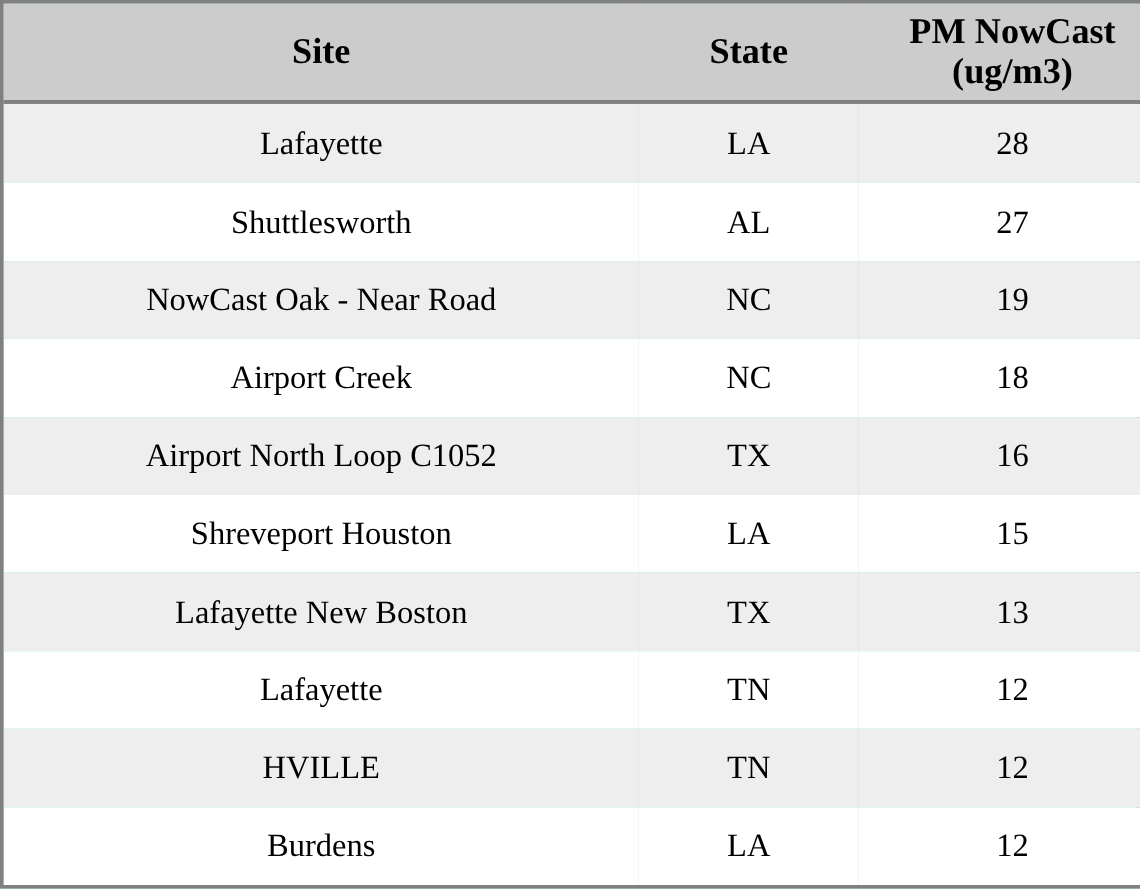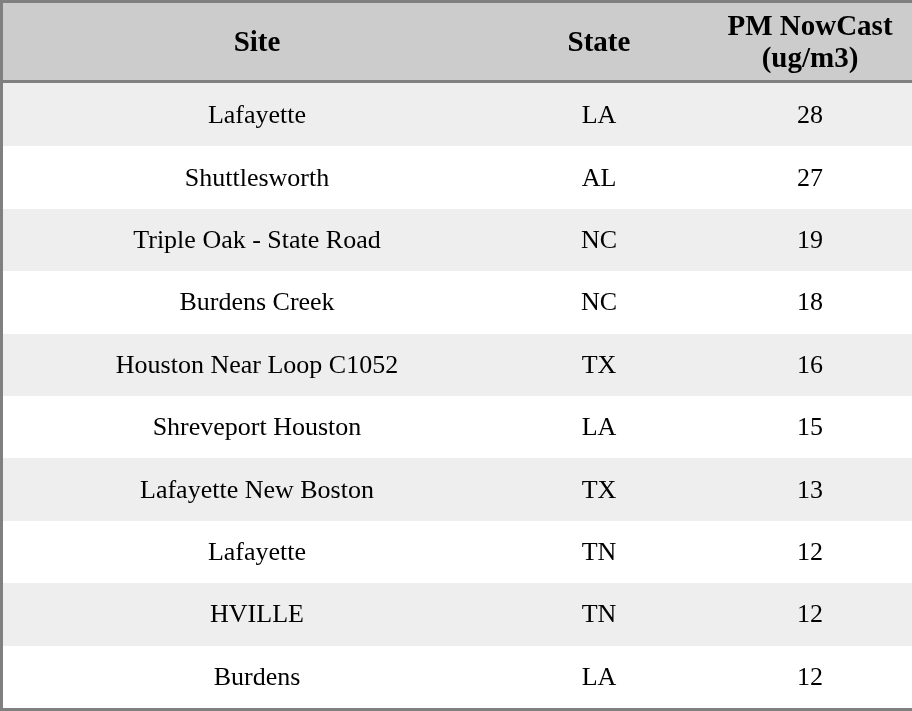--- a/index.html
+++ b/index.html
@@ -75,31 +75,31 @@
         <td>Lafayette</td>
         <td>LA</td>
         <td>28</td>
       </tr>
       <tr class="row-even">
         <td>Shuttlesworth</td>
         <td>AL</td>
         <td>27</td>
       </tr>
       <tr class="row-odd">
-        <td>Triple Oak - State Road</td>
+        <td>NowCast Oak - Near Road</td>
         <td>NC</td>
         <td>19</td>
       </tr>
       <tr class="row-even">
-        <td>Burdens Creek</td>
+        <td>Airport Creek</td>
         <td>NC</td>
         <td>18</td>
       </tr>
       <tr class="row-odd">
-        <td>Houston Near Loop C1052</td>
+        <td>Airport North Loop C1052</td>
         <td>TX</td>
         <td>16</td>
       </tr>
       <tr class="row-even">
         <td>Shreveport Houston</td>
         <td>LA</td>
         <td>15</td>
       </tr>
       <tr class="row-odd">
         <td>Lafayette New Boston</td>

